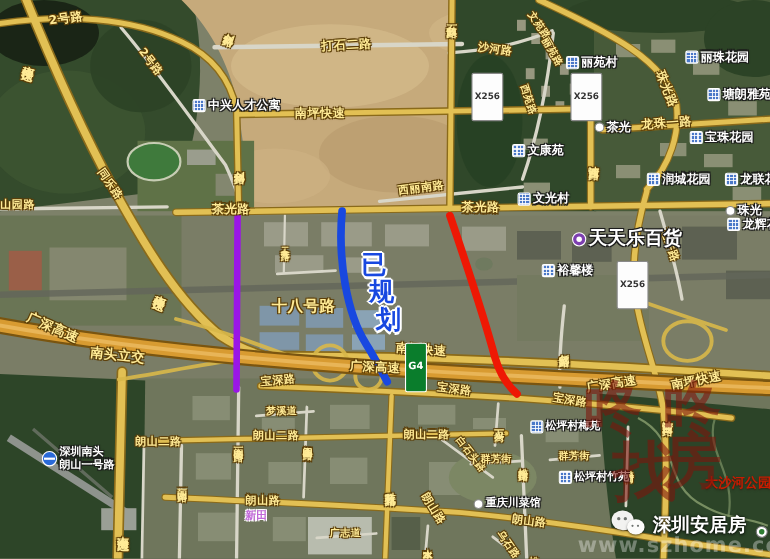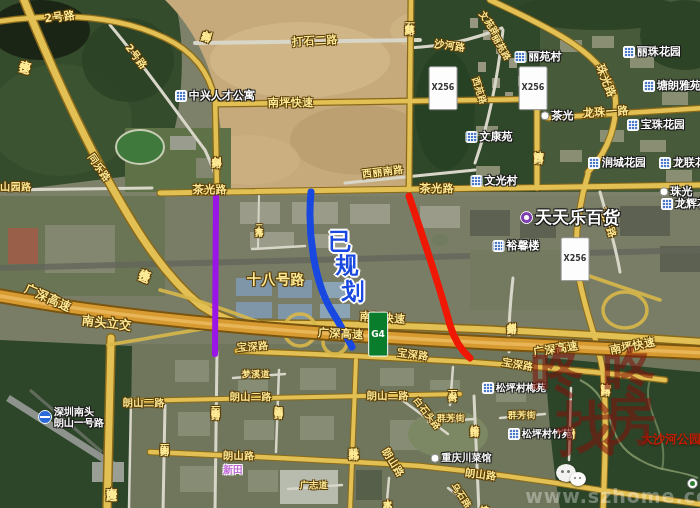--- a/index.html
+++ b/index.html
@@ -349,16 +349,17 @@
       <div class="wm-ch" style="color: rgb(126, 21, 12); opacity: 0.58; font-size: 54px; left: 557px; top: 372px;">咚</div>
       <div class="wm-ch" style="color: rgb(126, 21, 12); opacity: 0.58; font-size: 54px; left: 629px; top: 372px;">咚</div>
       <div class="wm-ch" style="color: rgb(126, 21, 12); opacity: 0.58; font-size: 58px; left: 586px; top: 429px;">找</div>
       <div class="wm-ch" style="color: rgb(126, 21, 12); opacity: 0.58; font-size: 54px; left: 629px; top: 420px;">房</div>
     </div>
 
   <div class="wechat-icon">
     <div class="wc-b1"></div>
     <div class="wc-b2"></div>
   </div>
+  <div class="account-label">深圳安居房</div>
   <div class="url-label">www.szhome.com</div>
   <div class="park-poi"></div>
 
 </div>
 
 </body></html>

